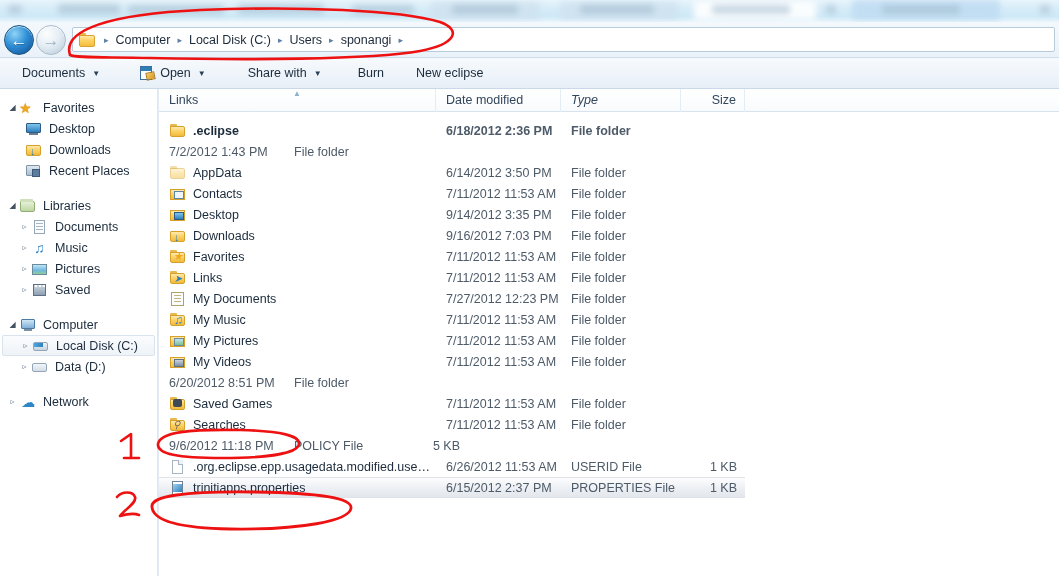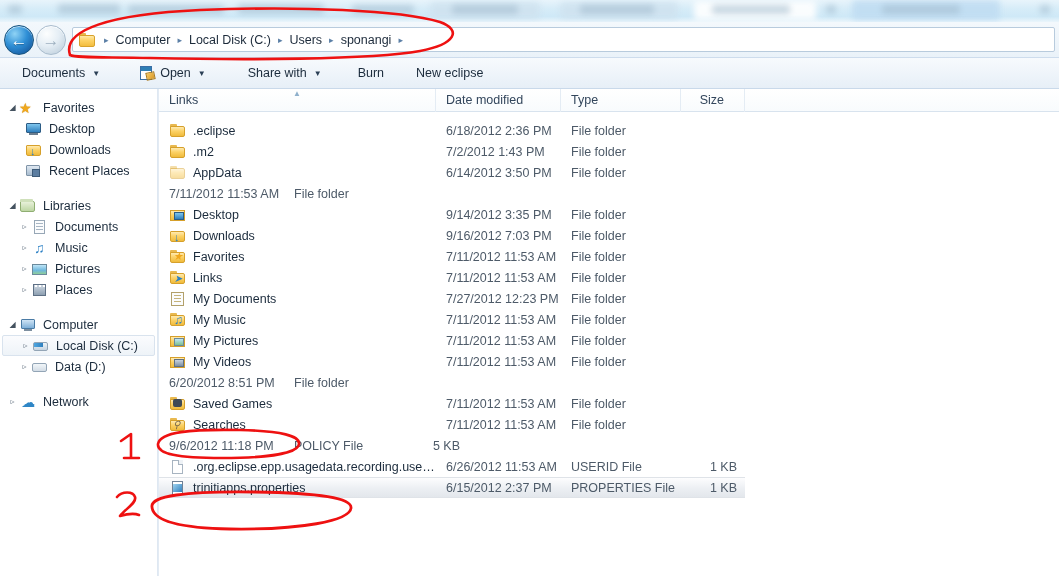--- a/index.html
+++ b/index.html
@@ -237,22 +237,22 @@
     border-bottom: 1px solid #d8e3ee;
     display: flex; align-items: center;
   }
   .col {
     font-size: 12.5px; color: #33465c; height: 23px;
     display: flex; align-items: center; padding-left: 10px;
     border-right: 1px solid #e4ecf4; position: relative;
   }
   .col.c-name { width: 277px; }
   .col.c-date { width: 125px; }
-  .col.c-type { width: 120px; }
-  .col.c-size { width: 64px; justify-content: flex-end; padding-right: 20px; padding-left: 0; }
+  .col.c-type { width: 120px; font-style: italic; }
+  .col.c-size { width: 64px; justify-content: flex-end; padding-right: 8px; padding-left: 0; }
   .col.c-name .sortmark {
     position: absolute; left: 50%; top: 0px; transform: translateX(-50%);
     color: #8fb0cc; font-size: 8px;
   }
 
   .rows { position: relative; }
   .row {
     display: flex; align-items: center; height: 21px;
     font-size: 12.5px; color: #1b2b3c; white-space: nowrap;
   }
@@ -450,21 +450,21 @@
         <span class="tlabel">Pictures</span>
       </div>
       <div class="treerow" style="padding-left:18px;">
         <span class="exp">▹</span>
         <span class="ticon ic-vid">
             <i class="s"></i>
             <i class="st" style="left:4px;"></i>
             <i class="st" style="left:8px;"></i>
             <i class="st" style="left:12px;"></i>
           </span>
-        <span class="tlabel">Places</span>
+        <span class="tlabel">Saved</span>
       </div>
 
       <div class="spacer"></div>
 
       <div class="treerow">
         <span class="exp open">◢</span>
         <span class="ticon ic-comp">
             <i class="s"></i>
             <i class="f"></i>
           </span>
@@ -511,60 +511,60 @@
         <div class="col c-type">
           <span>Type</span>
         </div>
         <div class="col c-size">
           <span>Size</span>
         </div>
       </div>
 
       <div class="rows">
 
-        <div class="row" style="margin-top:8px;">
+        <div class="row" style="margin-top:8px;font-weight:bold;">
           <span class="cell n">
               <span class="ficon ic-folder">
                 <i class="t"></i>
                 <i class="b"></i>
               </span>
               <span class="fname">.eclipse</span>
             </span>
           <span class="cell d">6/18/2012 2:36 PM</span>
           <span class="cell t">File folder</span>
           <span class="cell s"></span>
         </div>
 
         <div class="row">
-          <span class="cell n">
-              <span class="ficon ic-folder">
-                <i class="t"></i>
-                <i class="b"></i>
-              </span>
-              <span class="fname">.m2</span>
-            </span>
           <span class="cell d">7/2/2012 1:43 PM</span>
           <span class="cell t">File folder</span>
           <span class="cell s"></span>
         </div>
 
         <div class="row">
           <span class="cell n">
               <span class="ficon ic-folder faded">
                 <i class="t"></i>
                 <i class="b"></i>
               </span>
               <span class="fname">AppData</span>
             </span>
           <span class="cell d">6/14/2012 3:50 PM</span>
           <span class="cell t">File folder</span>
           <span class="cell s"></span>
         </div>
 
         <div class="row">
+          <span class="cell n">
+              <span class="ficon ic-contacts">
+                <i class="b"></i>
+                <i class="card"></i>
+              </span>
+              <span class="fname">Contacts</span>
+            </span>
           <span class="cell d">7/11/2012 11:53 AM</span>
           <span class="cell t">File folder</span>
           <span class="cell s"></span>
         </div>
 
         <div class="row">
           <span class="cell n">
               <span class="ficon ic-contacts">
                 <i class="b"></i>
                 <i class="card" style="background:linear-gradient(to bottom,#7fc6ee,#2f7fbd);border-color:#2c5c85;"></i>
@@ -711,21 +711,21 @@
           <span class="cell t">POLICY File</span>
           <span class="cell s">5 KB</span>
         </div>
 
         <div class="row">
           <span class="cell n">
               <span class="ficon ic-blank">
                 <i class="p"></i>
                 <i class="corner"></i>
               </span>
-              <span class="fname">.org.eclipse.epp.usagedata.recording.use…</span>
+              <span class="fname">.org.eclipse.epp.usagedata.modified.use…</span>
             </span>
           <span class="cell d">6/26/2012 11:53 AM</span>
           <span class="cell t">USERID File</span>
           <span class="cell s">1 KB</span>
         </div>
 
 
         <div class="row sel" style="width:586px;">
           <span class="cell n">
               <span class="ficon ic-prop">

